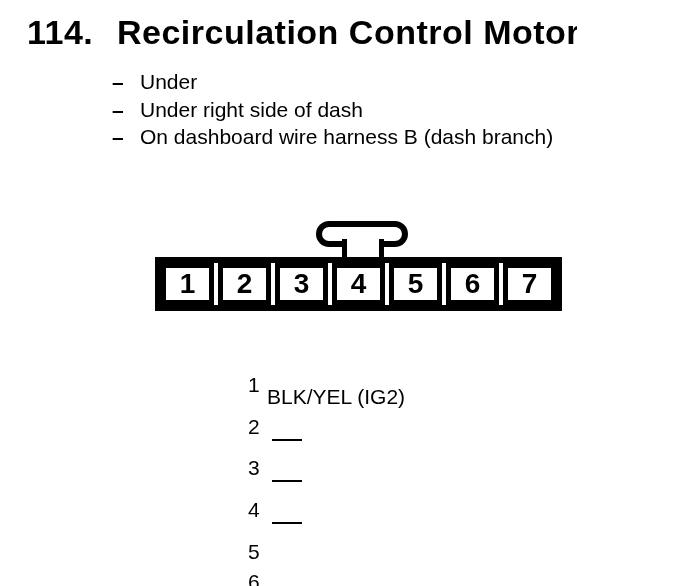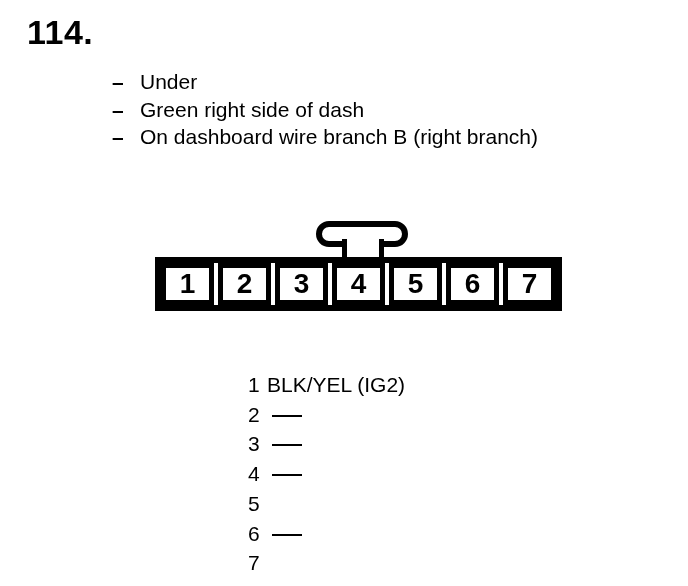--- a/index.html
+++ b/index.html
@@ -102,21 +102,21 @@
   
   .pins {
     position: absolute;
     left: 248px;
     top: 370px;
     font-size: 21px;
     line-height: 29.7px;
   }
   .pin-row { display: flex; }
   .pin-num { width: 12px; margin-right: 7px; }
-  .pin-label { white-space: nowrap; }
+  .pin-label { white-space: nowrap; margin-top: 12px; }
   .pin-label.dash {
     position: relative;
     color: transparent;
     width: 40px;
   }
   .pin-label.dash::after {
     content: "";
     position: absolute;
     left: 5px;
     top: 15px;
@@ -125,34 +125,35 @@
     background: #000;
   }
 </style>
 </head>
 <body>
 
 <div class="canvas">
 
   <div class="title-row">
     <span class="title-num">114.</span>
+    <span class="title-text">Recirculation Control Motor</span>
   </div>
 
   <div class="notes">
     <div class="note-row">
       <span class="note-marker">–</span>
       <span class="note-text">Under</span>
     </div>
     <div class="note-row">
       <span class="note-marker">–</span>
-      <span class="note-text">Green right side of dash</span>
+      <span class="note-text">Under right side of dash</span>
     </div>
     <div class="note-row">
       <span class="note-marker">–</span>
-      <span class="note-text">On dashboard wire branch B (right branch)</span>
+      <span class="note-text">On dashboard wire harness B (dash branch)</span>
     </div>
   </div>
 
   <div class="connector">
     <div class="tab-pill"></div>
     <div class="tab-stem"></div>
     <div class="connector-body">
       <div class="cavity">1</div>
       <div class="cavity">2</div>
       <div class="cavity">3</div>

